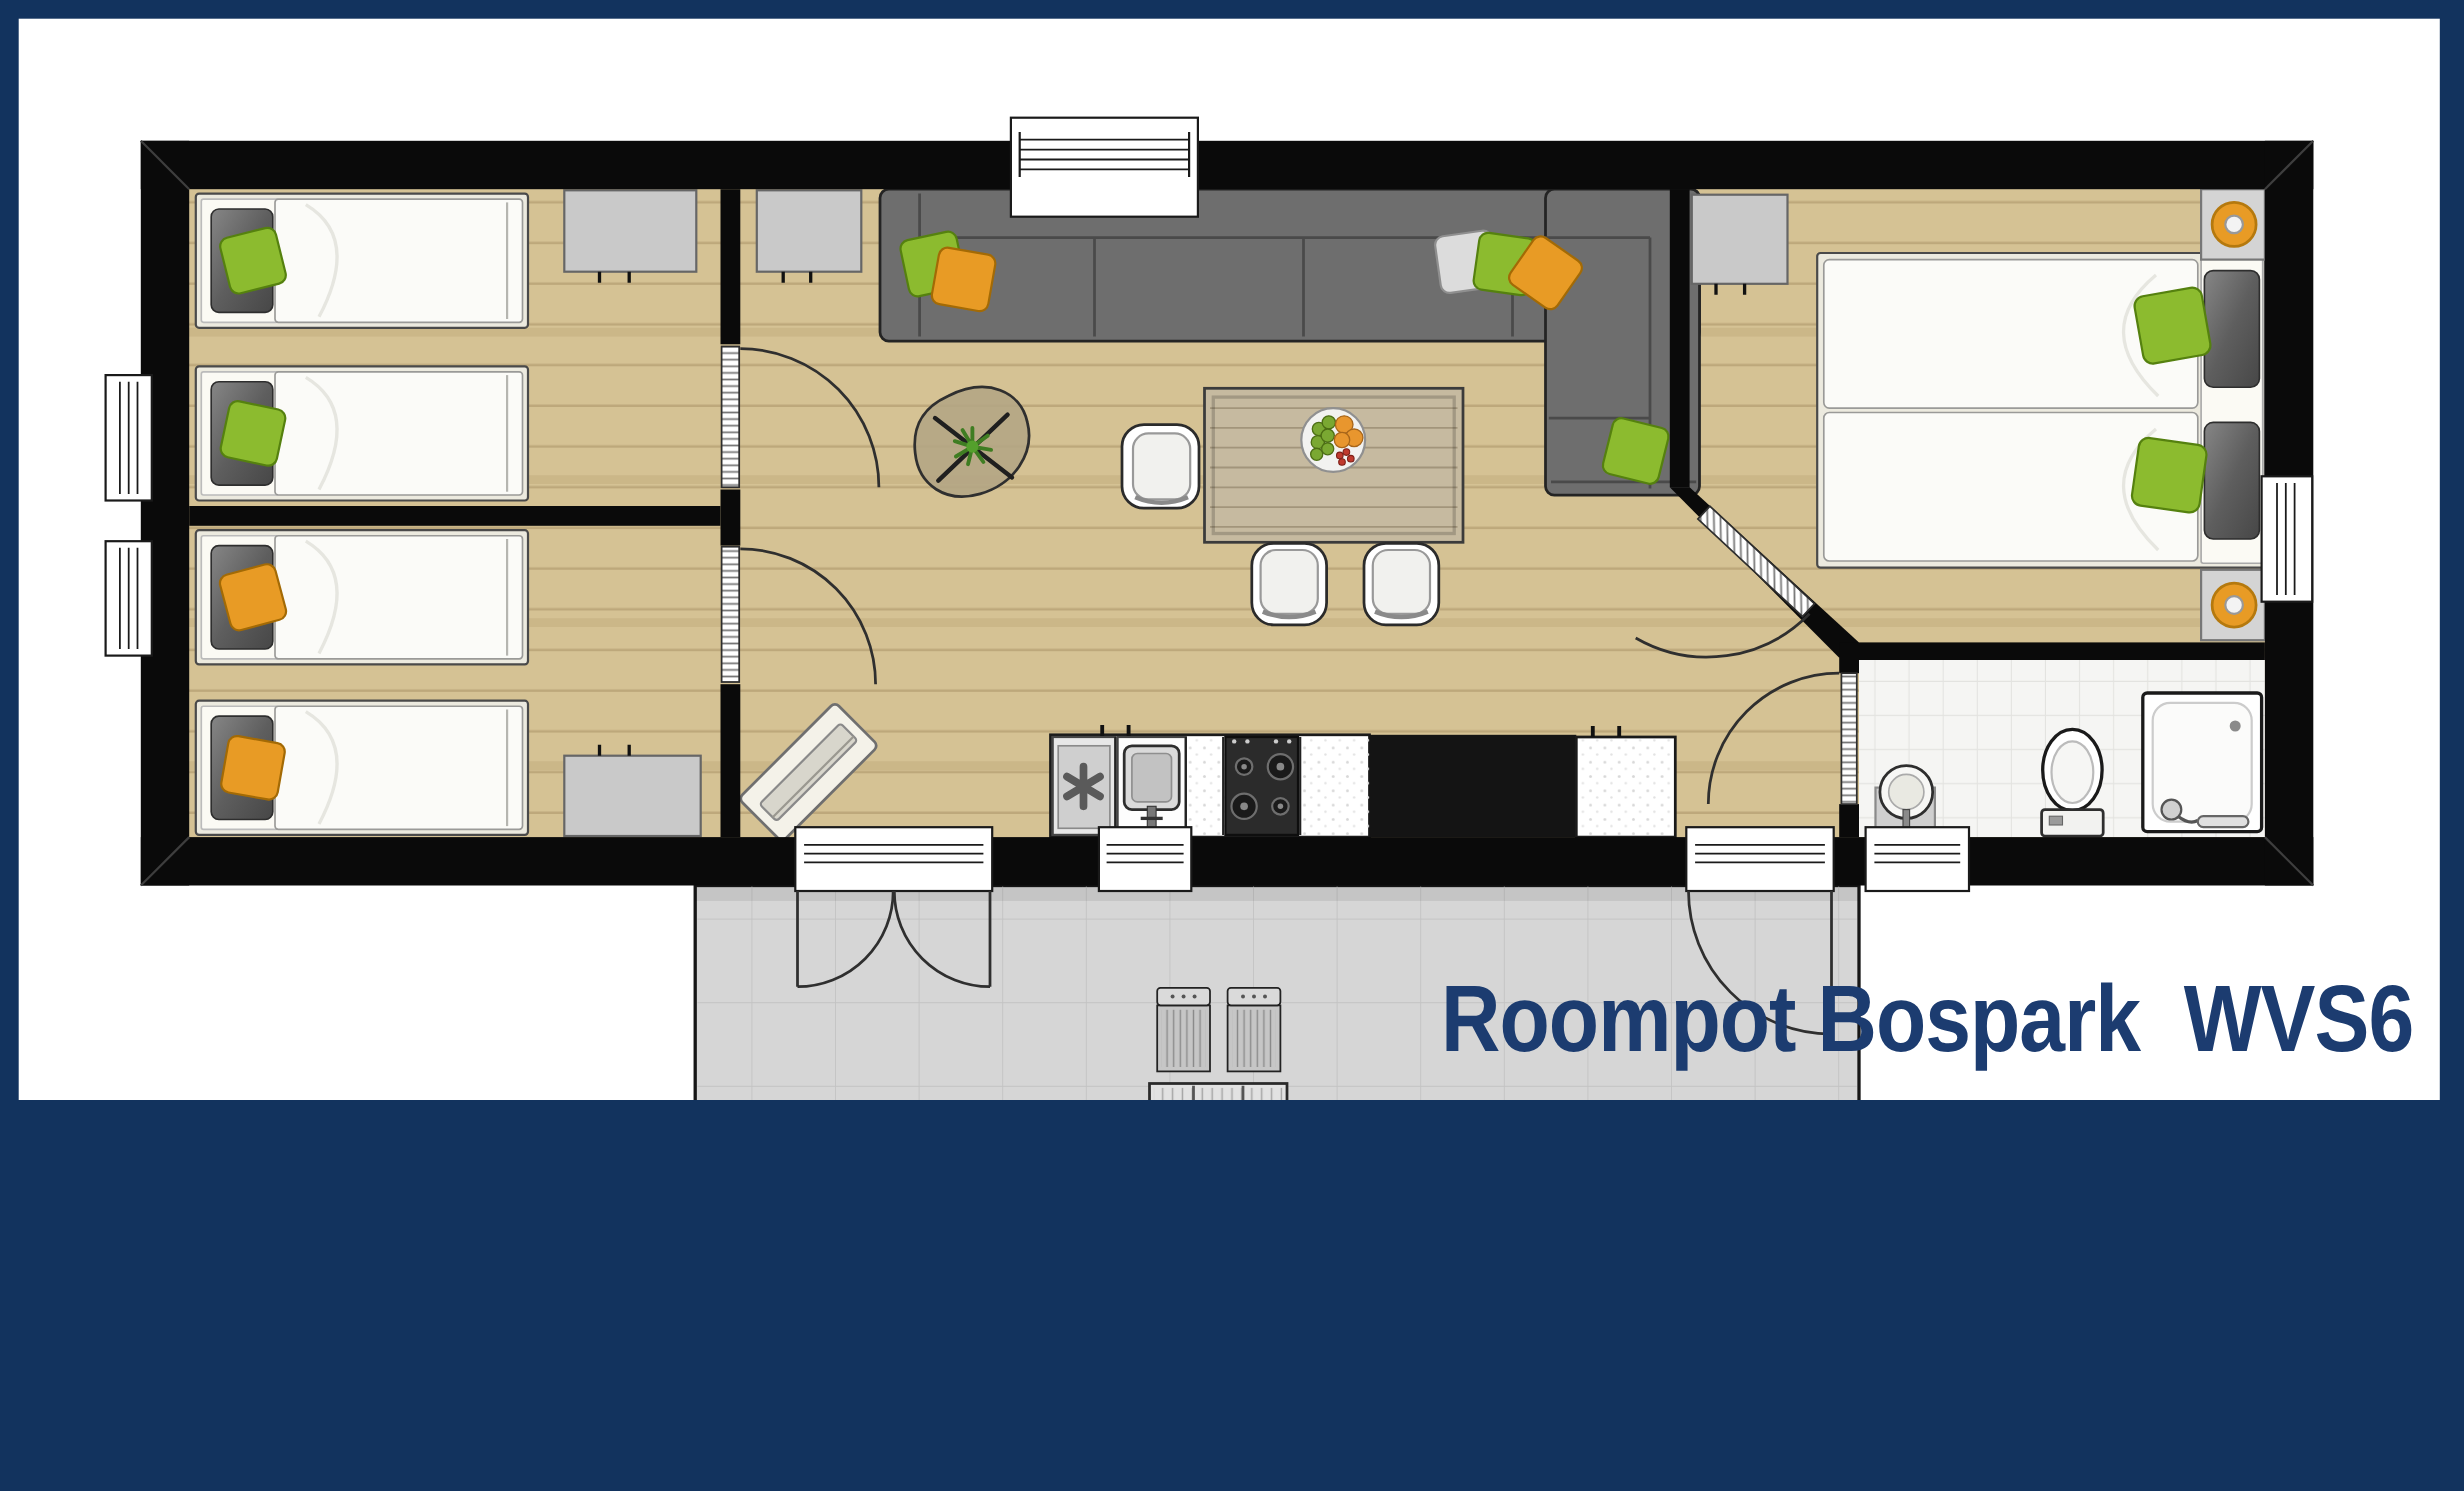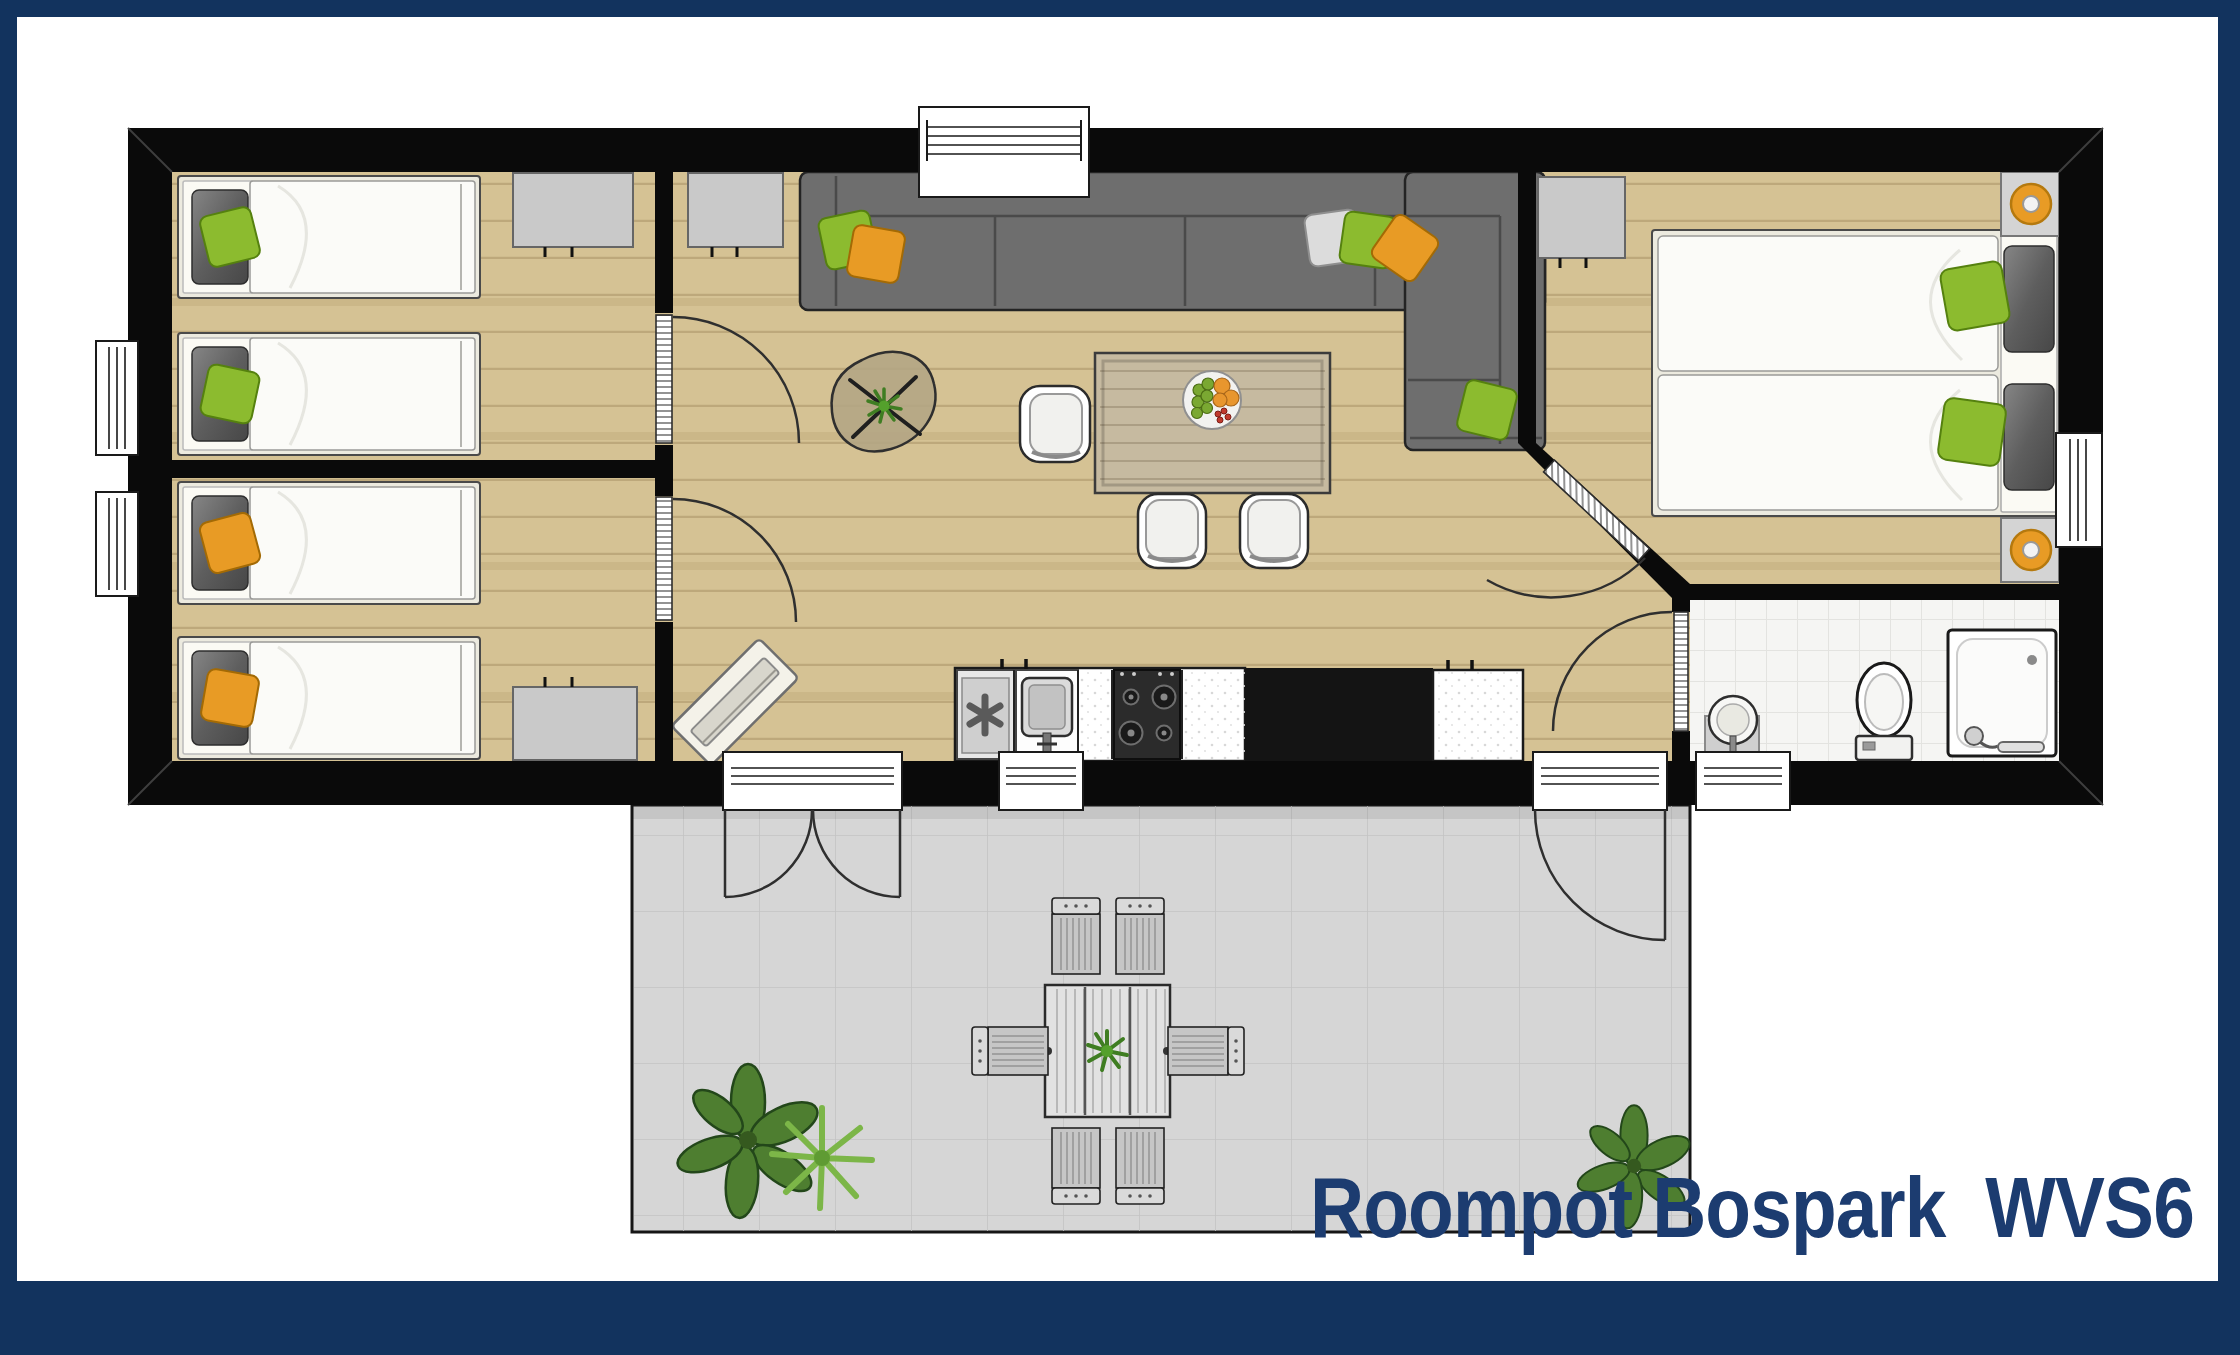--- a/index.html
+++ b/index.html
@@ -1,16 +1,16 @@
 <!DOCTYPE html>
 <html style="--border: #12335E; --paper: #FFFFFF; --wall: #0A0A0A; --wood: #D5C294; --tile: #F5F5F3; --terrace: #D6D6D6; --sofa: #6E6E6E; --cabinet: #C9C9C9; --green: #8CBB2F; --orange: #E89B25; --bed_frame: #ECEADF; --mattress: #FBFBF8; --table_wood: #C6BAA0; --title: #1C3C70;"><head>
 <meta charset="utf-8">
 <style>
   html,body{margin:0;padding:0;background:#12335E;}
-  .stage{position:relative;width:2240px;height:1281px;overflow:hidden;
+  .stage{position:relative;width:2240px;height:1000px;overflow:hidden;
          font-family:"Liberation Sans",sans-serif;}
   .stage svg{position:absolute;left:0;top:0;}
   .plan-title{
     position:absolute;right:46px;bottom:24px;
     font-family:"Liberation Sans",sans-serif;
     font-weight:bold;font-size:86px;letter-spacing:-1px;
     color:var(--title,#1C3C70);white-space:pre;
     transform:scaleX(.87);transform-origin:100% 100%;
   }
   

